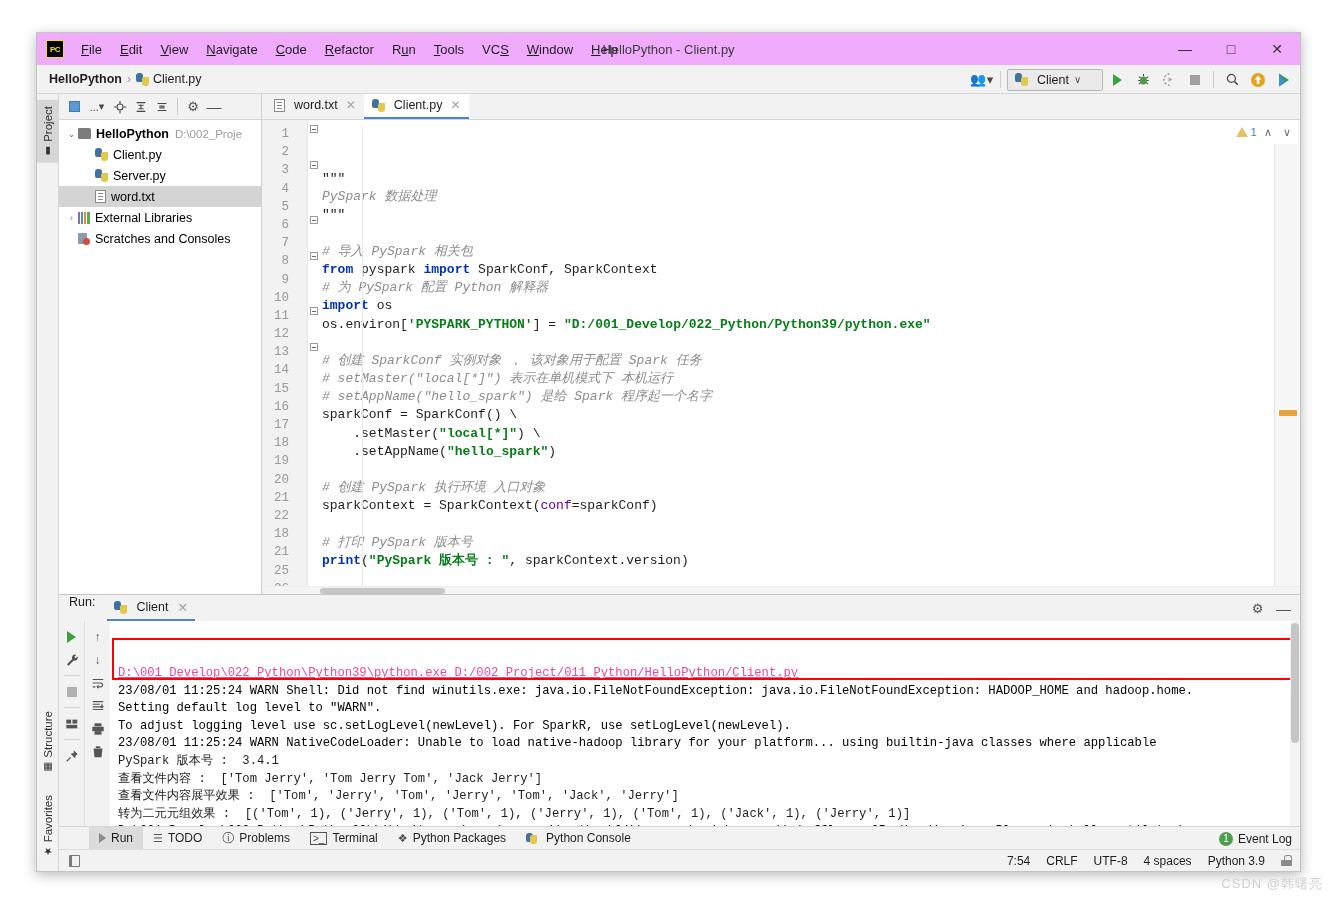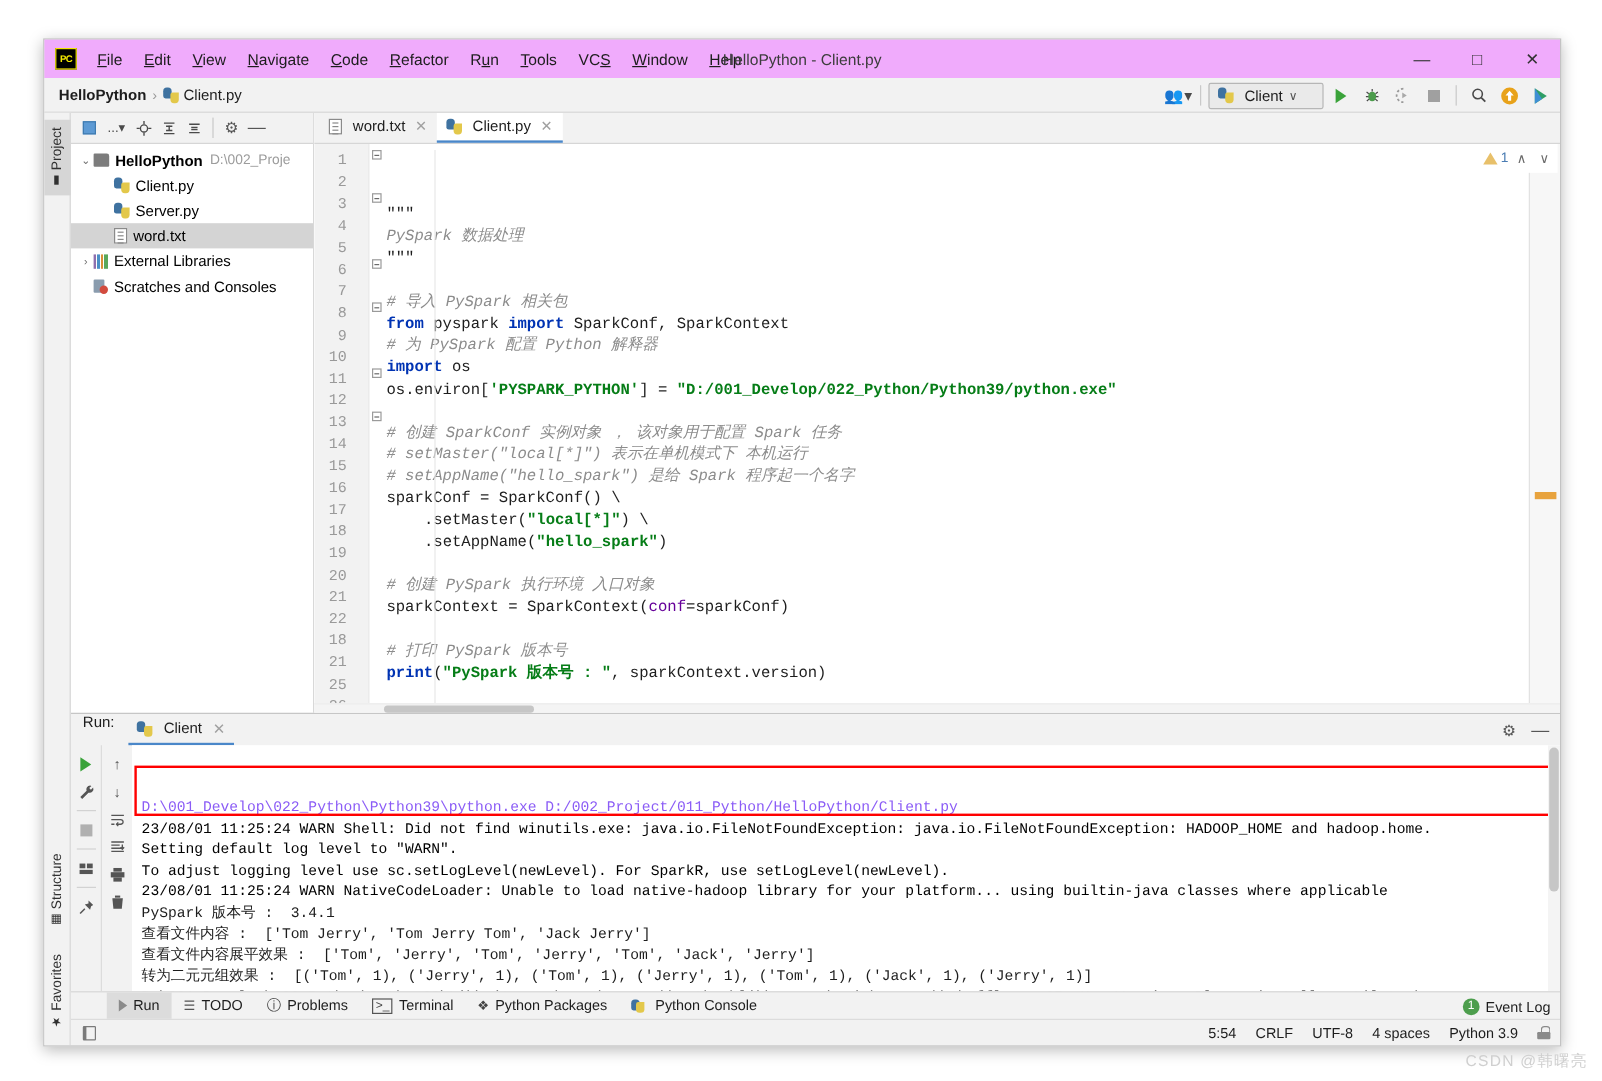--- a/index.html
+++ b/index.html
@@ -310,21 +310,21 @@
   }
   .rtb-sep { width: 16px; height: 1px; background: #d2d2d2; margin: 3px 0; }
 
   #console {
     flex: 1; background: #ffffff; position: relative; overflow: hidden;
     font-family: "Liberation Mono", monospace;
     font-size: 12.2px; white-space: pre; padding-top: 2px;
     min-width: 0;
   }
   #console .cline { height: 17.6px; line-height: 17.6px; padding-left: 8px; }
-  .c-link { color: #8b5cf6; }
+  .c-link { color: #ec4899; text-decoration: underline; }
   .c-err  { color: #000000; }
   .c-out  { color: #1d1d1d; }
   #redbox {
     position: absolute; left: 2px; top: 17px;
     width: 1182px; height: 42px;
     border: 2.5px solid #ff0000; pointer-events: none;
   }
   #console-vscroll {
     position: absolute; right: 0; top: 0; width: 10px; bottom: 0;
     background: #f4f4f4;
@@ -748,21 +748,21 @@
             <span class="green-badge">1</span>
             <span>Event Log</span>
           </div>
         </div>
 
         <div id="statusbar">
           <div class="sb-left">
             <span class="book-ico"></span>
           </div>
           <div class="sb-right">
-            <span class="sb-item">5:54</span>
+            <span class="sb-item">7:54</span>
             <span class="sb-item">CRLF</span>
             <span class="sb-item">UTF-8</span>
             <span class="sb-item">4 spaces</span>
             <span class="sb-item">Python 3.9</span>
             <span class="lock-ico"></span>
           </div>
         </div>
 
       </div>
     </div>

